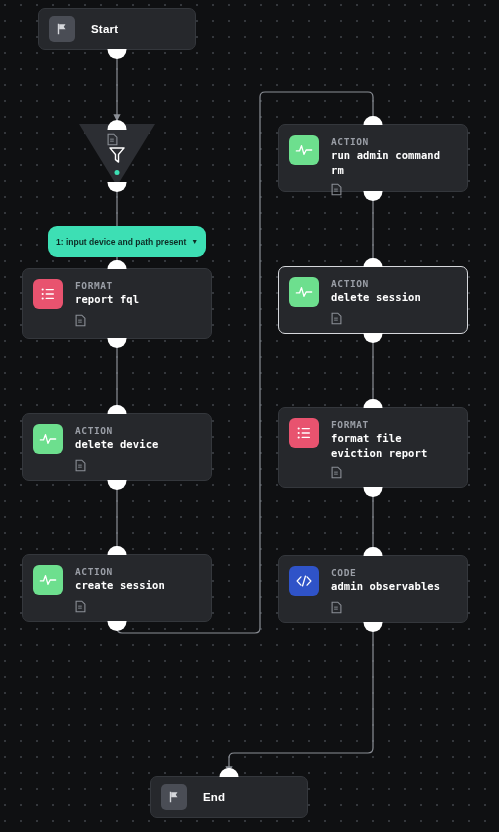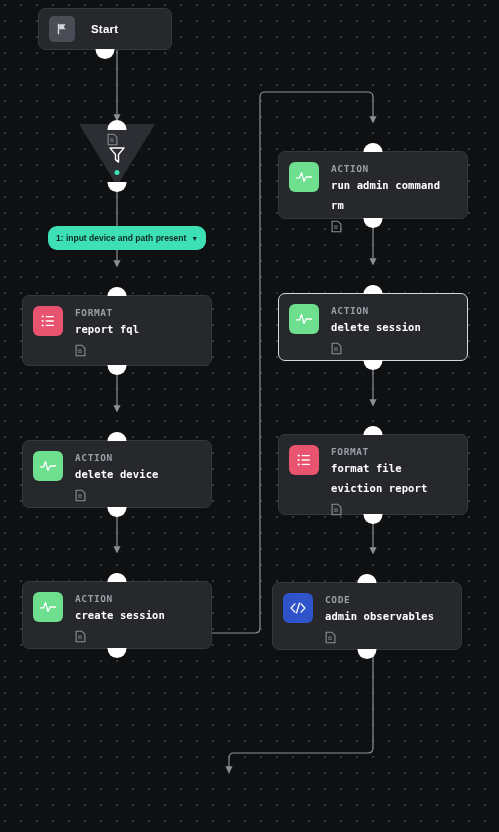--- a/index.html
+++ b/index.html
@@ -65,21 +65,20 @@
     color: #ffffff;
     font-size: 11.5px;
     font-weight: bold;
     letter-spacing: .2px;
   }
 
   
   .step {
     padding: 10px 10px 25px 10px;
     display: block;
-    margin-top: 27px;
   }
   .step .row {
     display: flex;
     align-items: flex-start;
   }
   .step .tile {
     width: 30px;
     height: 30px;
     border-radius: 6px;
     display: flex;
@@ -98,21 +97,21 @@
     font-size: 9.5px;
     font-weight: bold;
     letter-spacing: .6px;
     line-height: 12px;
   }
   .step .title {
     color: #ffffff;
     font-family: "DejaVu Sans Mono", monospace;
     font-size: 10.5px;
     font-weight: bold;
-    line-height: 20px;
+    line-height: 15px;
     letter-spacing: .1px;
     max-width: 150px;
   }
   .step .footer {
     margin-top: 6px;
     padding-left: 42px;
     height: 14px;
     display: flex;
     align-items: center;
   }
@@ -173,21 +172,21 @@
   #filter-node .handle.top { top: -4px; }
   #filter-node .handle.bot { bottom: auto; top: 58px; }
 
   
   #cond-badge {
     position: absolute;
     z-index: 8;
     display: flex;
     align-items: center;
     gap: 5px;
-    height: 24px;
+    height: 31px;
     padding: 0 8px;
     border-radius: 9px;
     background: #3ddfb4;
     color: #0d2b24;
     font-size: 8.5px;
     font-weight: bold;
     white-space: nowrap;
   }
   #cond-badge .chev {
     font-size: 7px;
@@ -221,21 +220,21 @@
       <path d="M373,193 L373,264" marker-end="url(#arrow)"></path>
 
       <path d="M373,335 L373,405" marker-end="url(#arrow)"></path>
 
       <path d="M373,490 L373,553" marker-end="url(#arrow)"></path>
 
       <path d="M373,624 L373,748 Q373,753 368,753 L234,753 Q229,753 229,758 L229,772" marker-end="url(#arrow)"></path>
     </g>
   </svg>
 
-  <div class="node terminal" id="start-node" style="left:38px; top:8px; width:134px;">
+  <div class="node terminal" id="start-node" style="left:38px; top:8px; width:158px;">
     <div class="tile">
       <svg width="14" height="14" viewBox="0 0 16 16" aria-hidden="true">
         <path d="M4 2 V14" stroke="#d6d8dc" stroke-width="1.6" fill="none"></path>
         <path d="M4.8 2.6 H12 L10 5.4 L12 8.2 H4.8 Z" fill="#d6d8dc"></path>
       </svg>
     </div>
     <div class="tlabel">Start</div>
     <div class="handle bot"></div>
   </div>
 
@@ -405,21 +404,21 @@
         <svg width="11" height="13" viewBox="0 0 12 14" aria-hidden="true">
           <path d="M1.2 1.2 H7.4 L10.8 4.5 V12.8 H1.2 Z" fill="none" stroke="#8b8f96" stroke-width="1.2"></path>
           <path d="M3.4 6.6 H7.4 M3.4 8.8 H7.4" stroke="#8b8f96" stroke-width="1"></path>
         </svg>
       </span>
     </div>
     <div class="handle top"></div>
     <div class="handle bot"></div>
   </div>
 
-  <div class="node step" style="left:272px; top:555px; width:190px; height:68px;">
+  <div class="node step" style="left:278px; top:555px; width:190px; height:68px;">
     <div class="row">
       <div class="tile code">
         <svg width="18" height="14" viewBox="0 0 20 14" aria-hidden="true">
           <path d="M6.6 2.4 L2.4 7 L6.6 11.6 M13.4 2.4 L17.6 7 L13.4 11.6 M11.6 1.6 L8.4 12.4" fill="none" stroke="#ffffff" stroke-width="1.5" stroke-linejoin="round" stroke-linecap="round"></path>
         </svg>
       </div>
       <div class="txt">
         <div class="kind">CODE</div>
         <div class="title">admin observables</div>
       </div>
@@ -429,14 +428,24 @@
         <svg width="11" height="13" viewBox="0 0 12 14" aria-hidden="true">
           <path d="M1.2 1.2 H7.4 L10.8 4.5 V12.8 H1.2 Z" fill="none" stroke="#8b8f96" stroke-width="1.2"></path>
           <path d="M3.4 6.6 H7.4 M3.4 8.8 H7.4" stroke="#8b8f96" stroke-width="1"></path>
         </svg>
       </span>
     </div>
     <div class="handle top"></div>
     <div class="handle bot"></div>
   </div>
 
+  <div class="node terminal" id="end-node" style="left:150px; top:776px; width:158px;">
+    <div class="tile">
+      <svg width="14" height="14" viewBox="0 0 16 16" aria-hidden="true">
+        <path d="M4 2 V14" stroke="#d6d8dc" stroke-width="1.6" fill="none"></path>
+        <path d="M4.8 2.6 H12 L10 5.4 L12 8.2 H4.8 Z" fill="#d6d8dc"></path>
+      </svg>
+    </div>
+    <div class="tlabel">End</div>
+    <div class="handle top"></div>
+  </div>
 
 </div>
 
 </body></html>

